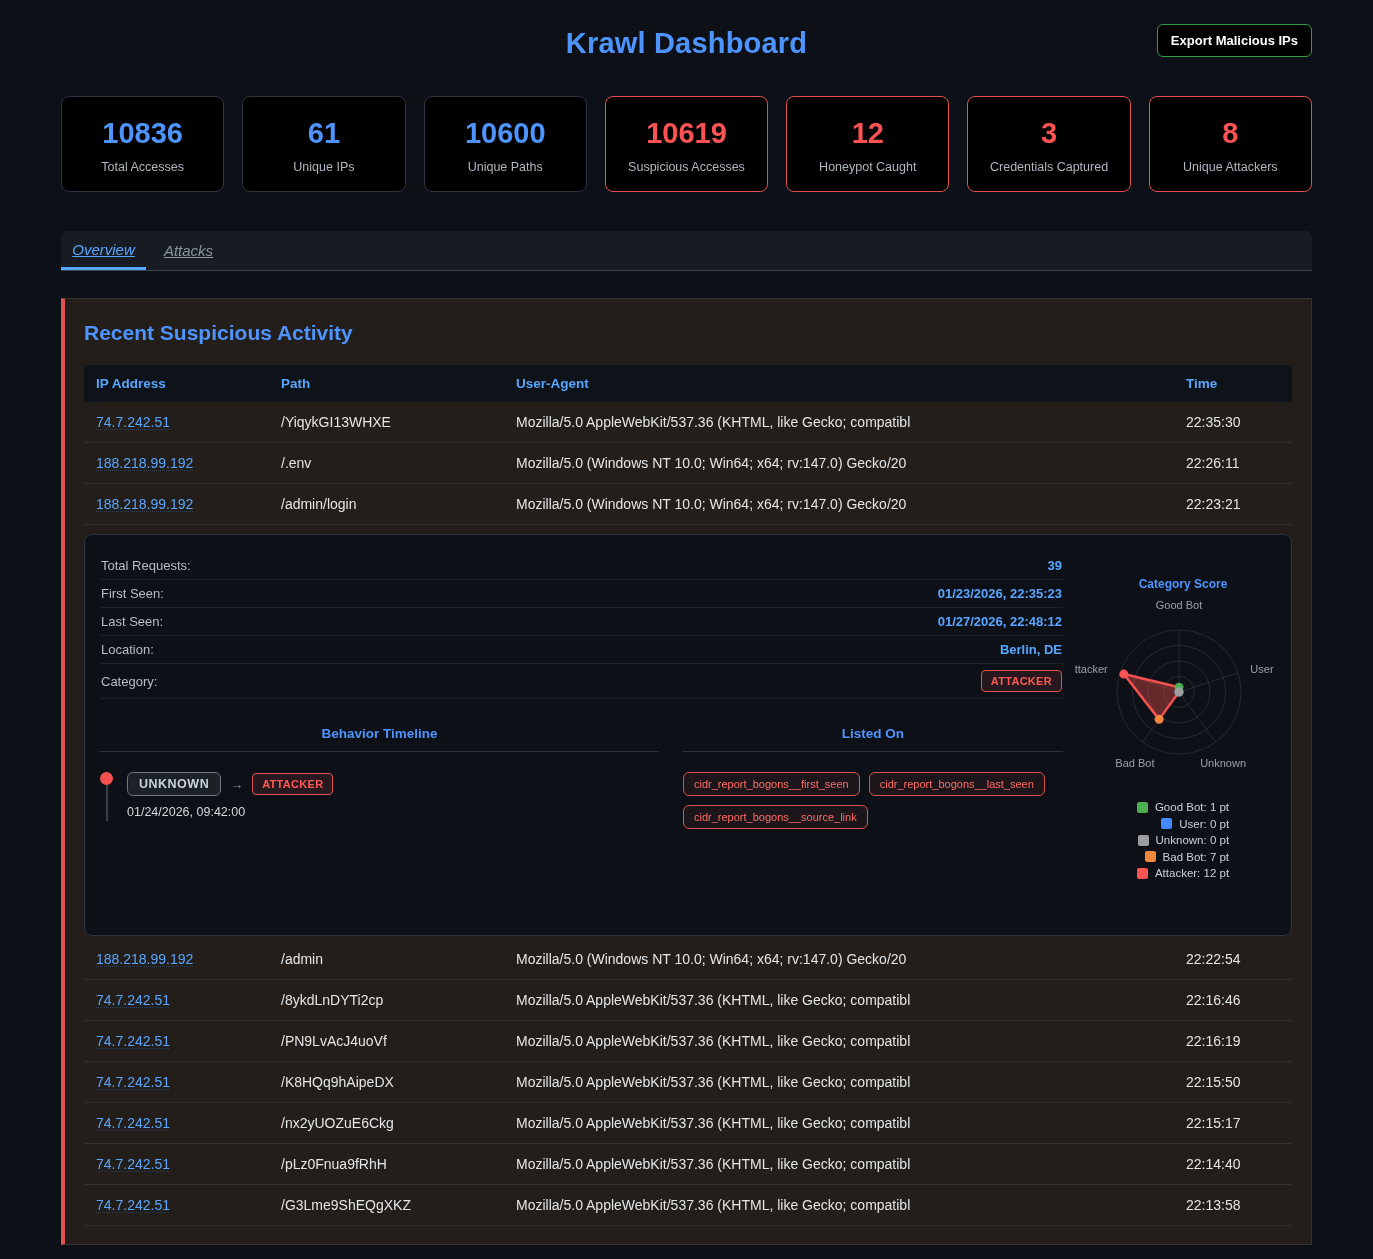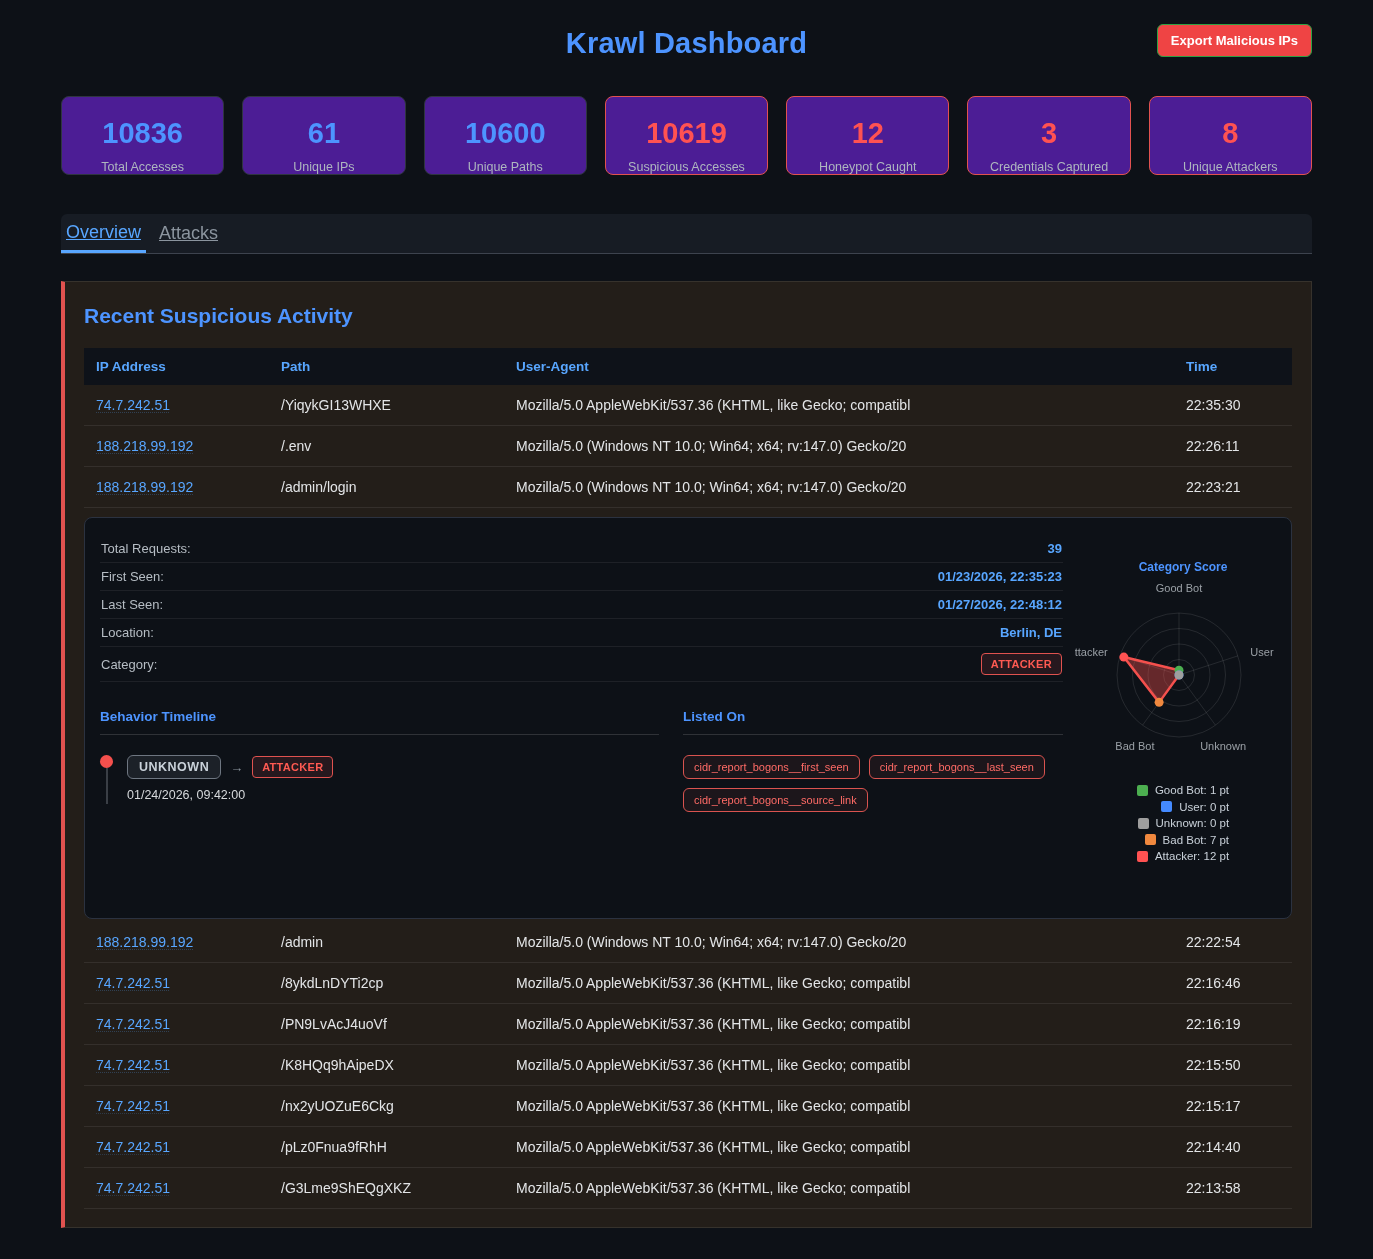--- a/index.html
+++ b/index.html
@@ -11,46 +11,46 @@
     overflow: hidden;
     position: relative;
   }
   .page { padding: 0 61px; }
 
   
   .header { position: relative; height: 74px; display: flex; align-items: center; justify-content: center; }
   .page-title { color: #4d94ff; font-size: 29px; font-weight: bold; letter-spacing: .2px; margin-top: 12px; }
   .export-btn {
     position: absolute; right: 0; top: 24px;
-    background: #ef4444; color: #ffffff; border: 1px solid #2ea043;
+    background: #000000; color: #ffffff; border: 1px solid #2ea043;
     font-family: "Liberation Sans", sans-serif;
     font-size: 13px; font-weight: bold; padding: 8px 13px; border-radius: 6px; cursor: pointer;
   }
 
   
   .stats { display: flex; gap: 18px; margin-top: 22px; }
   .card {
-    flex: 1; height: 79px; background: #4c1d95;
+    flex: 1; height: 96px; background: #000000;
     border: 1px solid #2f3540; border-radius: 8px;
     text-align: center; padding-top: 20px;
   }
   .card .value { font-size: 29px; font-weight: bold; color: #4d94ff; }
   .card .label { font-size: 12.5px; color: #aeb6bf; margin-top: 10px; }
   .card.red { border-color: #e25250; }
   .card.red .value { color: #ff5252; }
 
   
   .tabbar {
     margin-top: 39px; height: 40px; background: #171c24;
     border-bottom: 1px solid #3d434e; border-radius: 6px 6px 0 0;
     display: flex;
   }
   .tab {
     width: 85px; display: flex; align-items: center; justify-content: center;
-    font-size: 18px; color: #8b949e; text-decoration: underline; cursor: pointer;
+    font-size: 15px; color: #8b949e; text-decoration: underline; cursor: pointer; font-style: italic;
   }
   .tab.active { color: #58a6ff; border-bottom: 3px solid #58a6ff; }
 
   
   .panel {
     margin-top: 27px; height: 947px;
     background: #231e19; border: 1px solid #36322c; border-left: 4px solid #e0524f;
     border-radius: 0; padding: 22px 19px 16px; overflow: hidden;
   }
   .panel-title { color: #4d94ff; font-size: 21px; font-weight: bold; }
@@ -81,21 +81,21 @@
   .badge-red {
     display: inline-block; border: 1px solid #e0524f; color: #ff5a52;
     background: rgba(224,82,79,0.12); padding: 4px 9px; border-radius: 4px;
     font-size: 11px; font-weight: bold; letter-spacing: .3px;
   }
   .two-col { display: flex; gap: 24px; margin-top: 27px; }
   .timeline-col { flex: 1; }
   .listed-col { width: 380px; }
   .section-title {
     color: #4d94ff; font-size: 13.5px; font-weight: bold;
-    padding-bottom: 10px; border-bottom: 1px solid rgba(255,255,255,0.14); margin-bottom: 20px;
+    padding-bottom: 10px; border-bottom: 1px solid rgba(255,255,255,0.14); margin-bottom: 20px; text-align: center;
   }
   .tl-item { display: flex; gap: 14px; }
   .tl-marker { display: flex; flex-direction: column; align-items: center; width: 13px; }
   .tl-dot { width: 13px; height: 13px; border-radius: 50%; background: #f4504d; }
   .tl-line { width: 2px; flex: 1; min-height: 36px; background: #3a3f46; }
   .tl-badges { display: flex; align-items: center; gap: 9px; }
   .badge-gray {
     display: inline-block; border: 1px solid #6e7681; color: #c9d1d9; background: #1c2128;
     padding: 4px 11px; border-radius: 6px; font-size: 12.5px; font-weight: bold; letter-spacing: .5px;
   }

